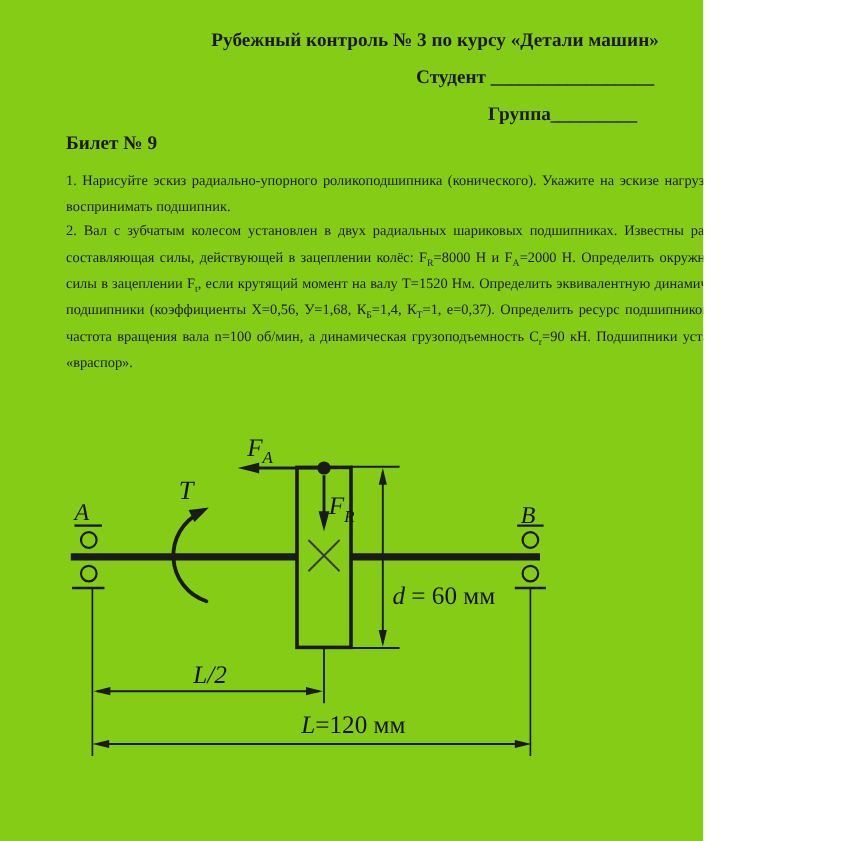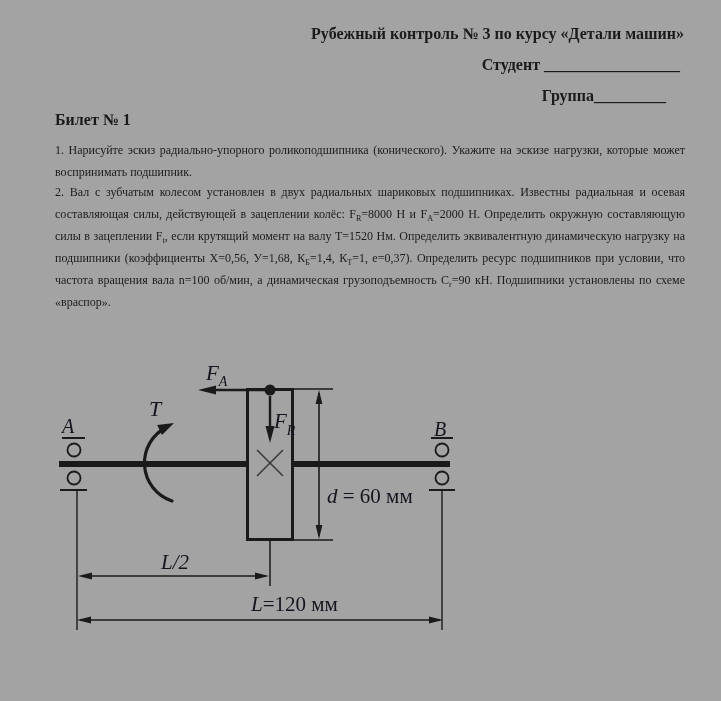--- a/index.html
+++ b/index.html
@@ -1,17 +1,17 @@
 <!DOCTYPE html>
 <html><head>
 <meta charset="utf-8">
 <style>
   html,body { margin:0; padding:0; background:#ffffff; }
   .page {
-    position:relative; width:721px; height:701px; background:#a3a3a3;
+    position:relative; width:586px; height:701px; background:#84cc16;
     font-family:"Liberation Serif", serif; color:#1b1b1b; overflow:hidden;
   }
   .hdr { position:absolute; font-weight:bold; font-size:16px; white-space:nowrap; }
   .hdr-title   { top:25px;  right:37px; }
   .hdr-student { top:56px;  right:41px; }
   .hdr-group   { top:87px;  right:55px; }
   .ticket { position:absolute; top:111px; left:55px; font-weight:bold; font-size:16px; }
   .para {
     position:absolute; left:55px; width:630px; margin:0;
     font-size:12px; line-height:22px; text-align:justify; text-align-last:left;
@@ -29,21 +29,21 @@
 <body>
 
 <div class="page">
 
   <div class="hdr hdr-title">Рубежный контроль № 3 по курсу «Детали машин»</div>
 
   <div class="hdr hdr-student"><span>Студент </span><span>_________________</span></div>
 
   <div class="hdr hdr-group"><span>Группа</span><span>_________</span></div>
 
-  <div class="ticket">Билет № 1</div>
+  <div class="ticket">Билет № 9</div>
 
   <p class="para p1">1. Нарисуйте эскиз радиально-упорного роликоподшипника (конического). Укажите на эскизе нагрузки, которые может воспринимать подшипник.</p>
 
   <p class="para p2">2. Вал с зубчатым колесом установлен в двух радиальных шариковых подшипниках. Известны радиальная и осевая составляющая силы, действующей в зацеплении колёс: F<sub>R</sub>=8000 Н и F<sub>A</sub>=2000 Н. Определить окружную составляющую силы в зацеплении F<sub>t</sub>, если крутящий момент на валу Т=1520 Нм. Определить эквивалентную динамическую нагрузку на подшипники (коэффициенты Х=0,56, У=1,68, К<sub>Б</sub>=1,4, К<sub>Т</sub>=1, е=0,37). Определить ресурс подшипников при условии, что частота вращения вала n=100 об/мин, а динамическая грузоподъемность С<sub>r</sub>=90 кН. Подшипники установлены по схеме «враспор».</p>
 
   <svg class="diagram" width="721" height="351" viewBox="0 350 721 351" xmlns="http://www.w3.org/2000/svg">
 
     <g>
       <line class="stroke" x1="59" y1="464" x2="248" y2="464" stroke-width="6"></line>
       <line class="stroke" x1="292" y1="464" x2="450" y2="464" stroke-width="6"></line>

